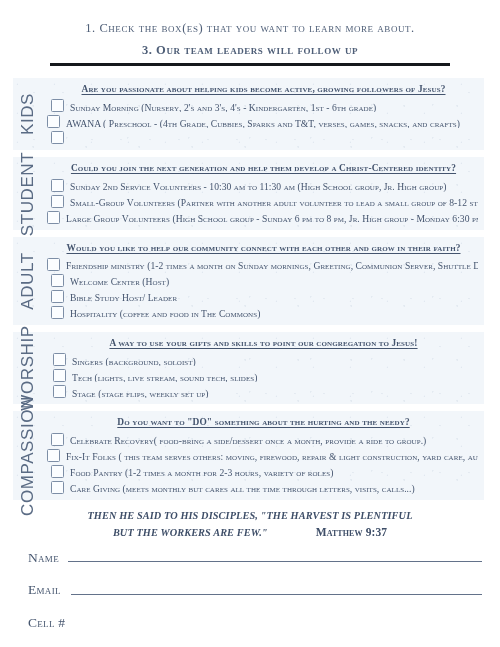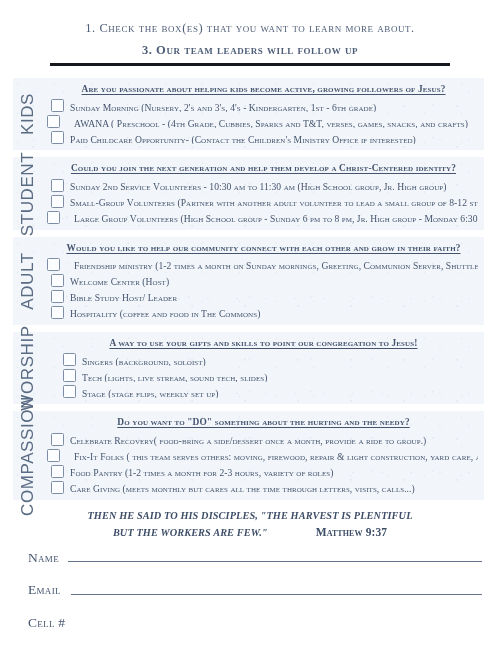--- a/index.html
+++ b/index.html
@@ -117,22 +117,22 @@
     font-variant: small-caps;
     font-size: 9.6px;
     letter-spacing: 0.05px;
     color: #44546e;
     white-space: nowrap;
     overflow: hidden;
   }
 
   
   .ind-1 { margin-left: 2px; }
-  .ind-2 { margin-left: -2px; gap: 8px; }
-  .ind-3 { margin-left: 14px; }
+  .ind-2 { margin-left: -2px; }
+  .ind-3 { margin-left: 4px; }
 
   
   .scripture {
     text-align: center;
     margin: 10px 0 0 0;
   }
   .scripture .sline {
     font-family: "Liberation Serif", serif;
     font-weight: 700;
     font-style: italic;
@@ -195,21 +195,20 @@
   <div class="opt ind-1">
     <div class="cbox"></div>
     <div class="opt-text">Sunday Morning (Nursery, 2's and 3's, 4's - Kindergarten, 1st - 6th grade)</div>
   </div>
   <div class="opt ind-2">
     <div class="cbox"></div>
     <div class="opt-text">AWANA ( Preschool - (4th Grade, Cubbies, Sparks and T&amp;T, verses, games, snacks, and crafts)</div>
   </div>
   <div class="opt ind-1">
     <div class="cbox"></div>
-    <div class="opt-text">Paid Childcare Opportunity- (Contact the Children's Ministry Office if interested)</div>
   </div>
 </div>
 
 <div class="section student">
   <div class="vlabel">
     <span>STUDENT</span>
   </div>
   <div class="sec-head">Could you join the next generation and help them develop a Christ-Centered identity?</div>
   <div class="opt ind-1">
     <div class="cbox"></div>

